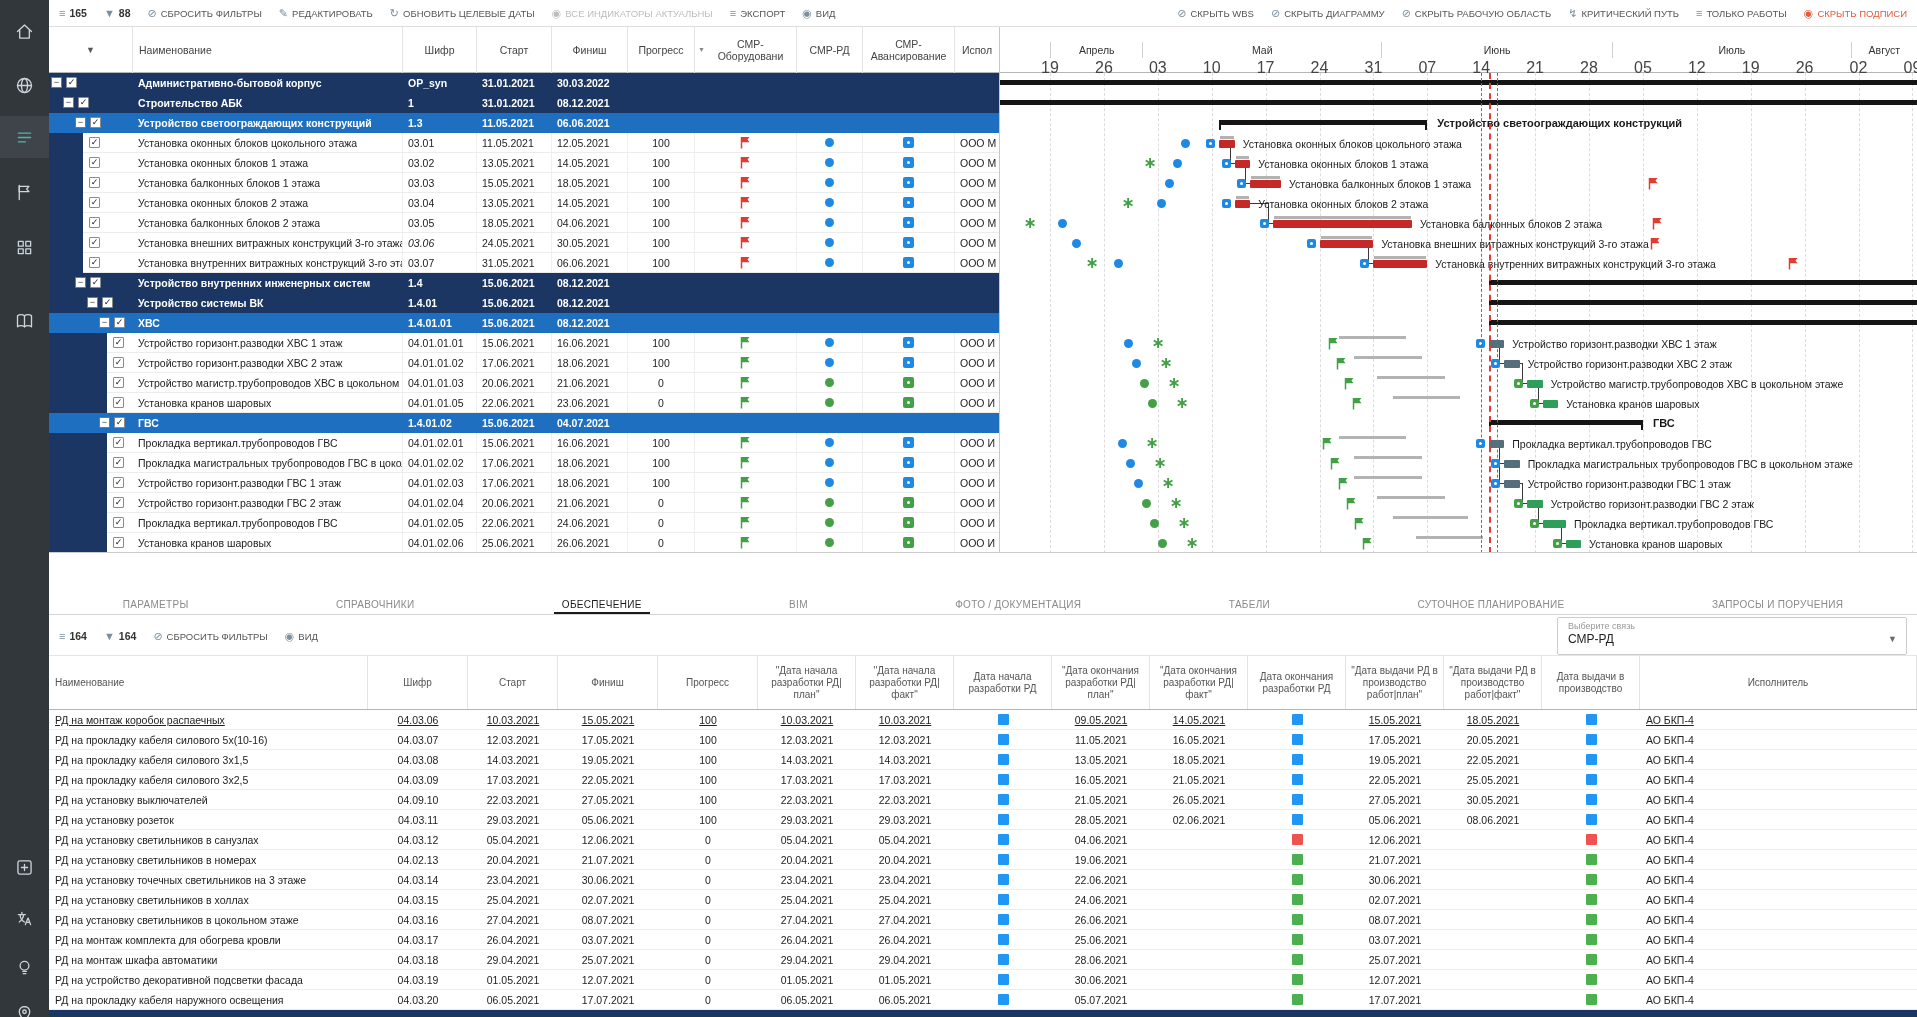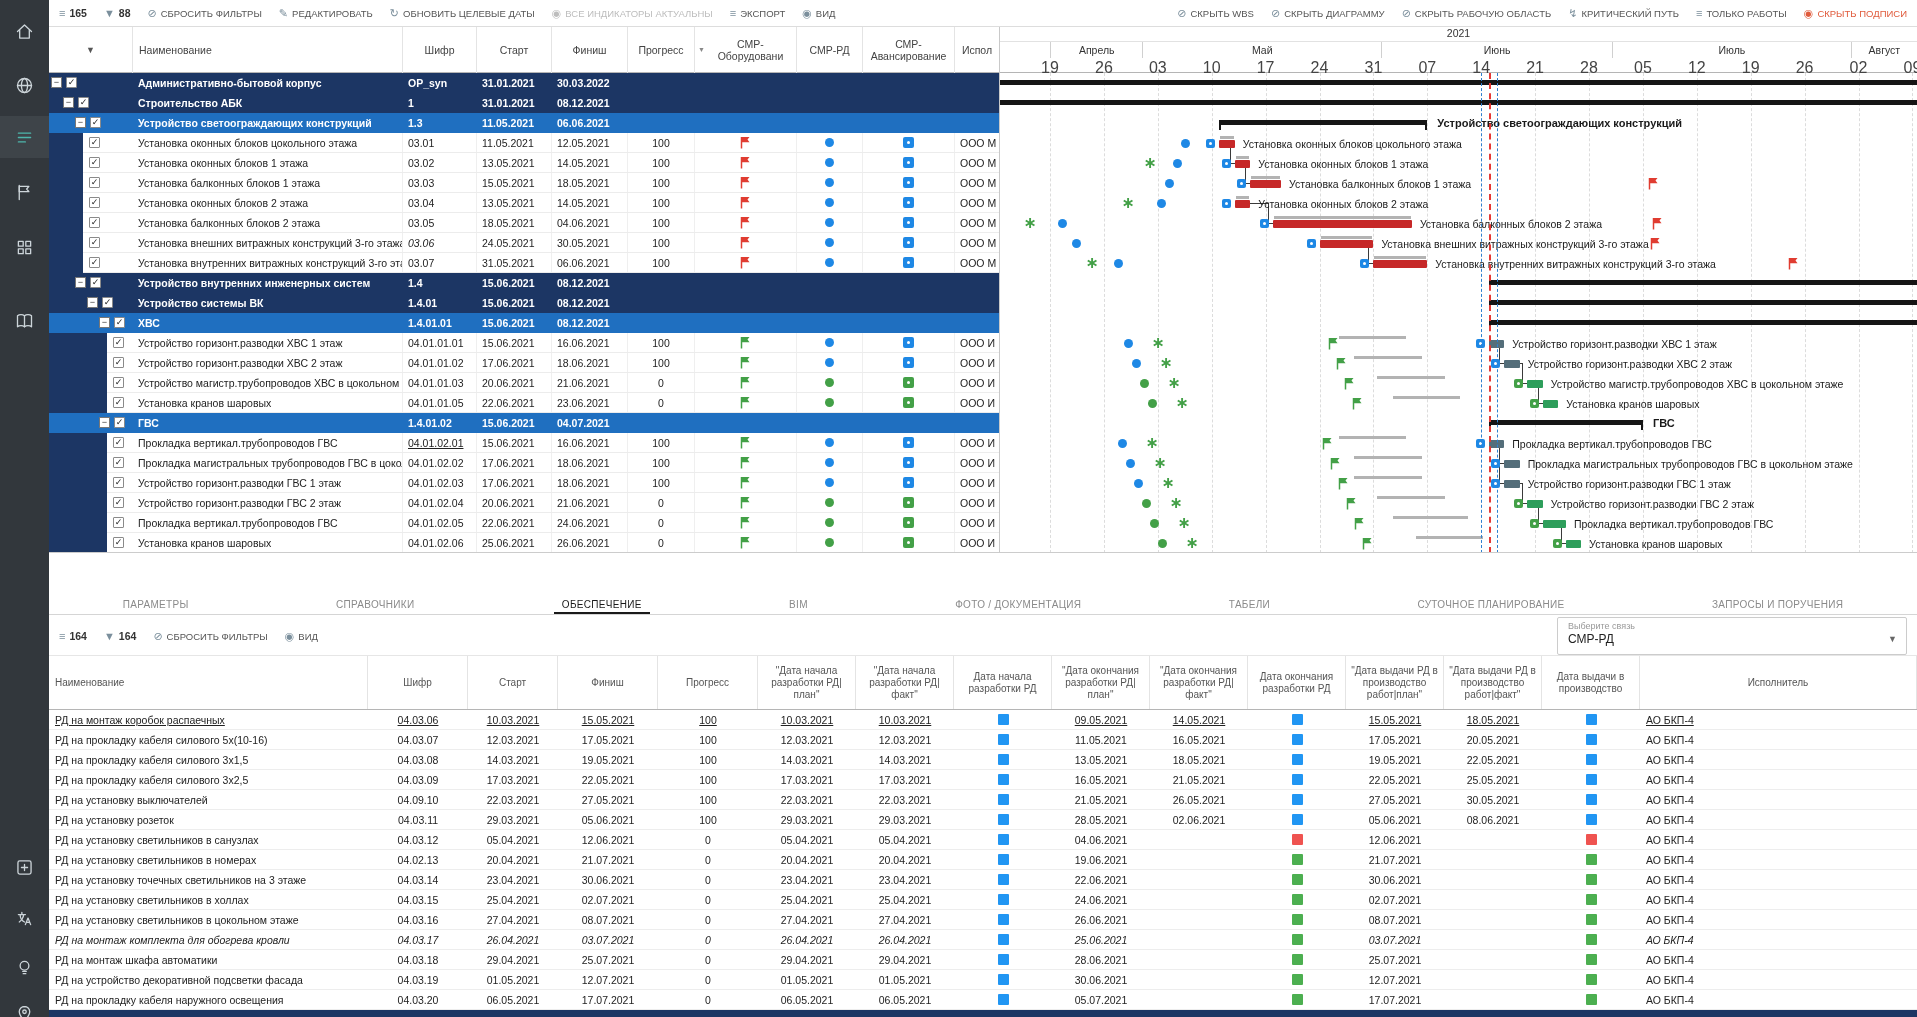--- a/index.html
+++ b/index.html
@@ -584,21 +584,21 @@
           <div class="cell center" style="left: 579px; width: 67px;"></div>
           <div class="cell center" style="left: 646px; width: 102px;"></div>
           <div class="cell center" style="left: 748px; width: 66px;"></div>
           <div class="cell center" style="left: 814px; width: 92px;"></div>
           <div class="cell" style="left: 906px; width: 45px;"></div>
         </div>
         <div class="wr " style="top: 360px;">
           <div class="indent" style="width: 58px;"></div>
           <div class="cb" style="left: 64px;">✓</div>
           <div class="cell" style="left: 84px; width: 270px;">Прокладка вертикал.трубопроводов ГВС</div>
-          <div class="cell" style="left: 354px; width: 74px; text-decoration: underline;">04.01.02.01</div>
+          <div class="cell" style="left: 354px; width: 74px;">04.01.02.01</div>
           <div class="cell" style="left: 428px; width: 75px;">15.06.2021</div>
           <div class="cell" style="left: 503px; width: 76px;">16.06.2021</div>
           <div class="cell center" style="left: 579px; width: 67px;">100</div>
           <div class="cell center" style="left: 646px; width: 102px;">
             <svg width="11" height="13" viewBox="0 0 11 13">
               <path d="M1.5 1v11.5" stroke="#43a047" stroke-width="1.5" fill="none"></path>
               <path d="M1.5 1h8l-2 2.6 2 2.6h-8z" fill="#43a047"></path>
             </svg>
           </div>
           <div class="cell center" style="left: 748px; width: 66px;">
@@ -717,21 +717,20 @@
           <div class="cell center" style="left: 814px; width: 92px;">
             <span class="adv" style="background: rgb(67, 160, 71);"></span>
           </div>
           <div class="cell" style="left: 906px; width: 45px;">ООО И</div>
         </div>
       </div>
   </section>
 
   <section id="gantt">
     <div id="g-head">
-      <div id="g-year">2021</div>
     <div class="g-month" style="left: 50px; width: 92.4px;">Апрель</div>
         <div class="g-month" style="left: 142.4px; width: 238.7px;">Май</div>
         <div class="g-month" style="left: 381.1px; width: 231px;">Июнь</div>
         <div class="g-month" style="left: 612.1px; width: 238.7px;">Июль</div>
         <div class="g-month" style="left: 850.8px; width: 66.2px;">Август</div>
         <div class="g-tick" style="left: 50px;">19</div>
         <div class="g-tick" style="left: 103.9px;">26</div>
         <div class="g-tick" style="left: 157.8px;">03</div>
         <div class="g-tick" style="left: 211.7px;">10</div>
         <div class="g-tick" style="left: 265.6px;">17</div>
@@ -1272,21 +1271,21 @@
           <div class="rc">
             <span class="ind" style="background: rgb(76, 175, 80);"></span>
           </div>
           <div class="rc">08.07.2021</div>
           <div class="rc"></div>
           <div class="rc">
             <span class="ind" style="background: rgb(76, 175, 80);"></span>
           </div>
           <div class="rc left">АО БКП-4</div>
         </div>
-        <div class="rr" style="grid-template-columns: 319px 100px 90px 100px 100px 98px 98px 98px 98px 98px 98px 98px 98px 98px 277px; font-style: italic;">
+        <div class="rr" style="grid-template-columns: 319px 100px 90px 100px 100px 98px 98px 98px 98px 98px 98px 98px 98px 98px 277px;">
           <div class="rc left">РД на монтаж комплекта для обогрева кровли</div>
           <div class="rc">04.03.17</div>
           <div class="rc">26.04.2021</div>
           <div class="rc">03.07.2021</div>
           <div class="rc">0</div>
           <div class="rc">26.04.2021</div>
           <div class="rc">26.04.2021</div>
           <div class="rc">
             <span class="ind" style="background: rgb(33, 150, 243);"></span>
           </div>

